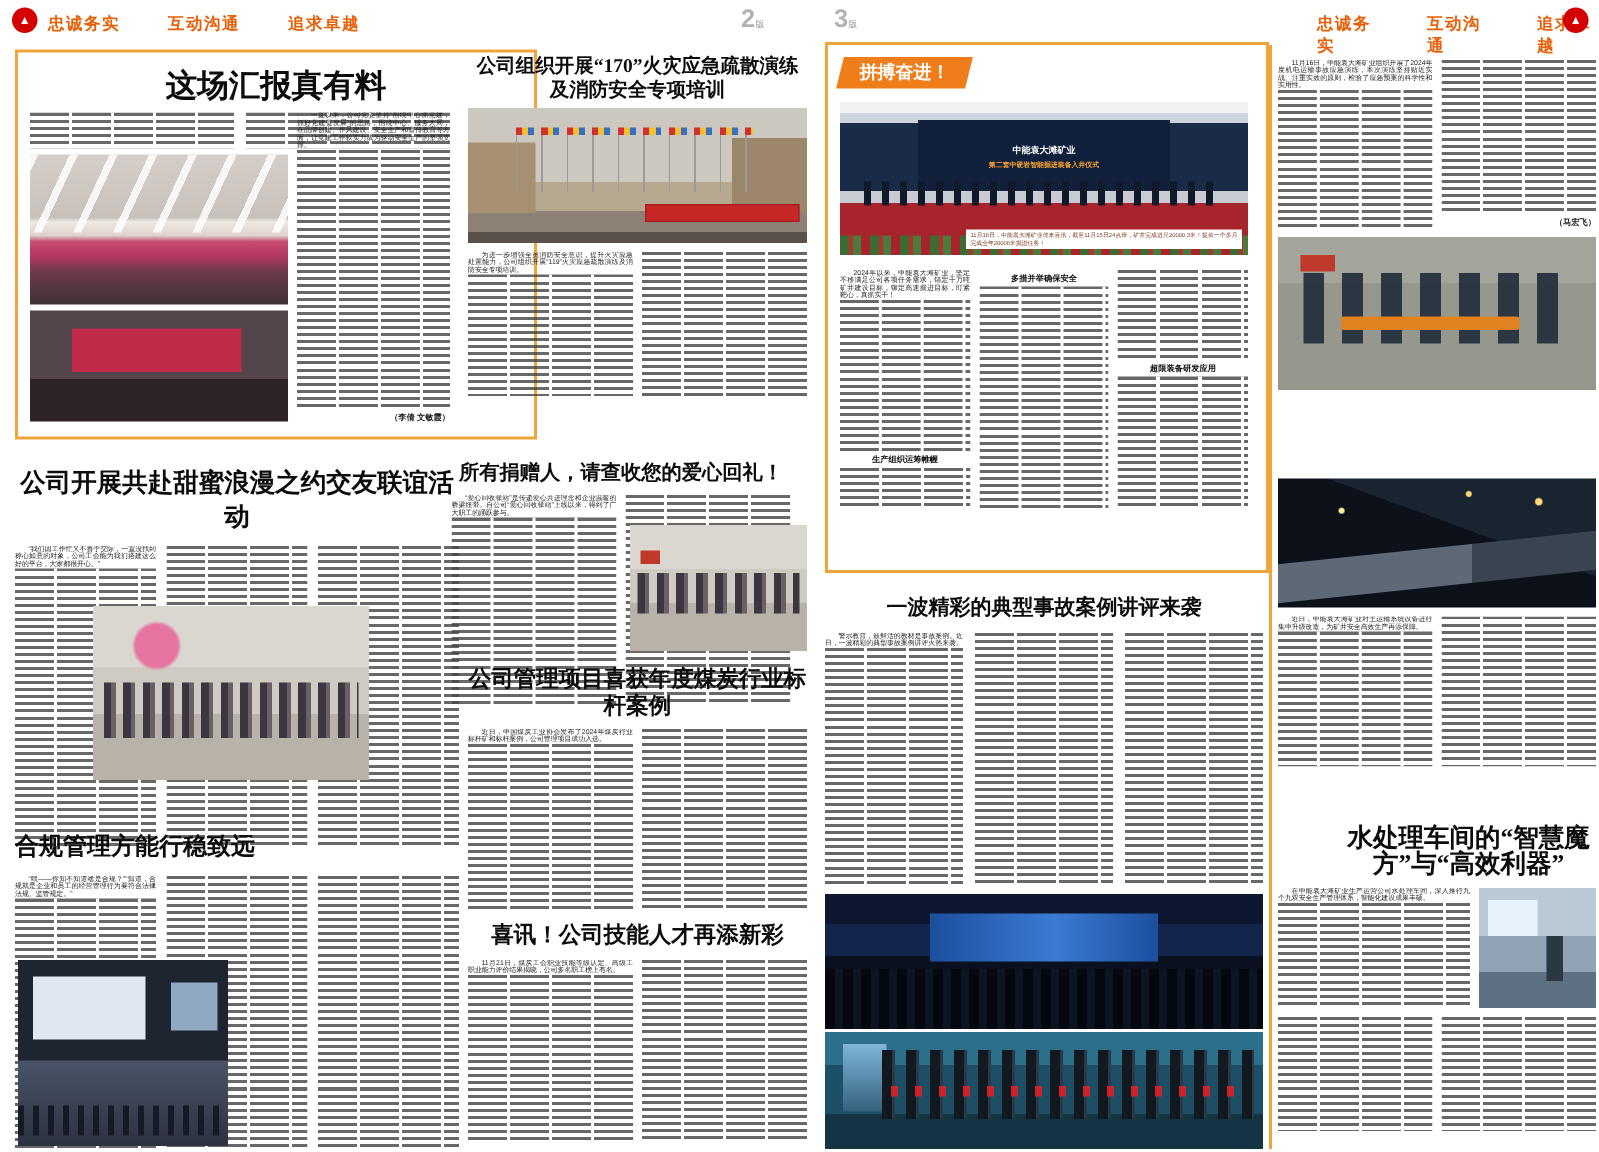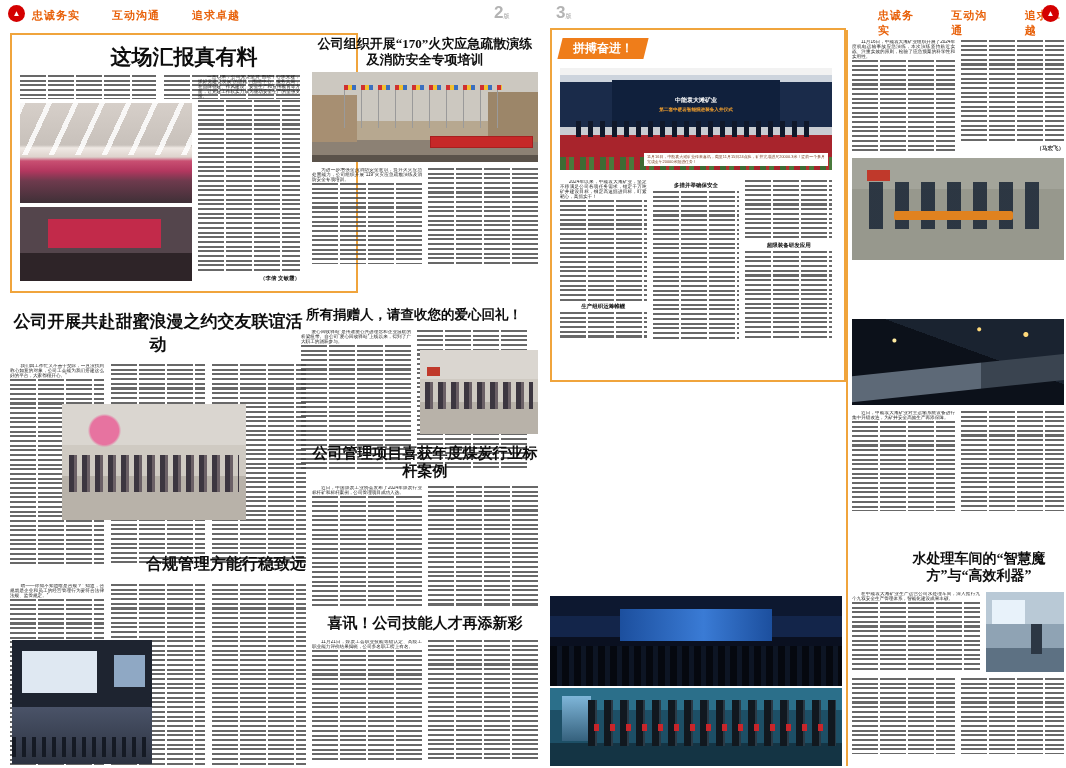--- a/index.html
+++ b/index.html
@@ -7,21 +7,21 @@
          font-family:"Liberation Sans",sans-serif;color:#111;}
   .abs{position:absolute;}
   
   .motto{display:flex;gap:32px;font-weight:bold;color:#e8610a;font-size:11px;letter-spacing:1px;}
   .logo{width:17px;height:17px;border-radius:50%;background:#d40000;color:#fff;
         display:flex;align-items:center;justify-content:center;font-size:8px;line-height:1;}
   .pagenum{font-weight:bold;color:#b3b3b3;font-size:17px;line-height:1;}
   .pagenum .unit{font-size:6px;color:#9a9a9a;font-weight:normal;}
   
   .h-serif{font-family:"Liberation Serif","DejaVu Serif",serif;font-weight:700;text-align:center;color:#0d0d0d;margin:0;}
-  .h-sans{font-family:"Liberation Sans",sans-serif;font-weight:700;text-align:right;color:#0d0d0d;margin:0;}
+  .h-sans{font-family:"Liberation Sans",sans-serif;font-weight:700;text-align:left;color:#0d0d0d;margin:0;}
   
   .box{border:2px solid #f0a43c;background:#fff;}
   .vrule{background:#f0a43c;}
   
   .cols{display:flex;}
   .col{flex:1;display:flex;flex-direction:column;overflow:hidden;}
   .sim{flex:1;opacity:.82;background-image:
      repeating-linear-gradient(to right, rgba(255,255,255,0) 0 26px, #ffffff 26px 28px),
      repeating-linear-gradient(to bottom, #474747 0 2px, rgba(255,255,255,0) 2px 4.7px);}
   .sim.fixed{flex:none;}
@@ -288,20 +288,35 @@
         <div class="sim"></div>
       </div>
       <div class="col">
         <div class="sim fixed" style="height:60px;"></div>
         <div class="subhead">超限装备研发应用</div>
         <div class="sim"></div>
       </div>
     </div>
   </section>
 
+  <section class="abs" style="left:550px;top:396px;width:292px;height:198px;">
+    <h2 class="h-serif" style="font-size:14px;">一波精彩的典型事故案例讲评来袭</h2>
+    <div class="cols" style="margin-top:8px;height:168px;gap:8px;">
+      <div class="col">
+        <div class="ext">警示教育，最鲜活的教材是事故案例。近日，一波精彩的典型事故案例讲评火热来袭。</div>
+        <div class="sim"></div>
+      </div>
+      <div class="col">
+          <div class="sim"></div>
+        </div>
+      <div class="col">
+          <div class="sim"></div>
+        </div>
+    </div>
+  </section>
   <div class="ph ph-venue abs" style="left:550px;top:596px;width:292px;height:90px;">
     <div class="venue-screen"></div>
     <div class="audience"></div>
   </div>
   <div class="ph ph-award abs" style="left:550px;top:688px;width:292px;height:78px;">
     <div class="podium"></div>
     <div class="award-row"></div>
     <div class="certs"></div>
   </div>
 
@@ -333,21 +348,21 @@
         <div class="ext">近日，中能袁大滩矿业对主运输系统设备进行集中升级改造，为矿井安全高效生产再添保障。</div>
         <div class="sim"></div>
       </div>
       <div class="col">
           <div class="sim"></div>
         </div>
     </div>
   </section>
 
   <section class="abs" style="left:852px;top:550px;width:212px;height:216px;">
-    <h2 class="h-serif" style="font-size:14px;line-height:17px;margin-left:42px;">水处理车间的“智慧魔方”与“高效利器”</h2>
+    <h2 class="h-serif" style="font-size:17px;line-height:17px;margin-left:42px;">水处理车间的“智慧魔方”与“高效利器”</h2>
     <div style="display:flex;gap:6px;margin-top:8px;height:80px;">
       <div class="col" style="width:128px;flex:none;">
         <div class="ext">在中能袁大滩矿业生产运营公司水处理车间，深入推行九个九双安全生产管理体系，智能化建设成果丰硕。</div>
         <div class="sim"></div>
       </div>
       <div class="ph ph-water" style="position:relative;flex:1;">
         <div class="win"></div>
         <div class="wperson"></div>
       </div>
     </div>

